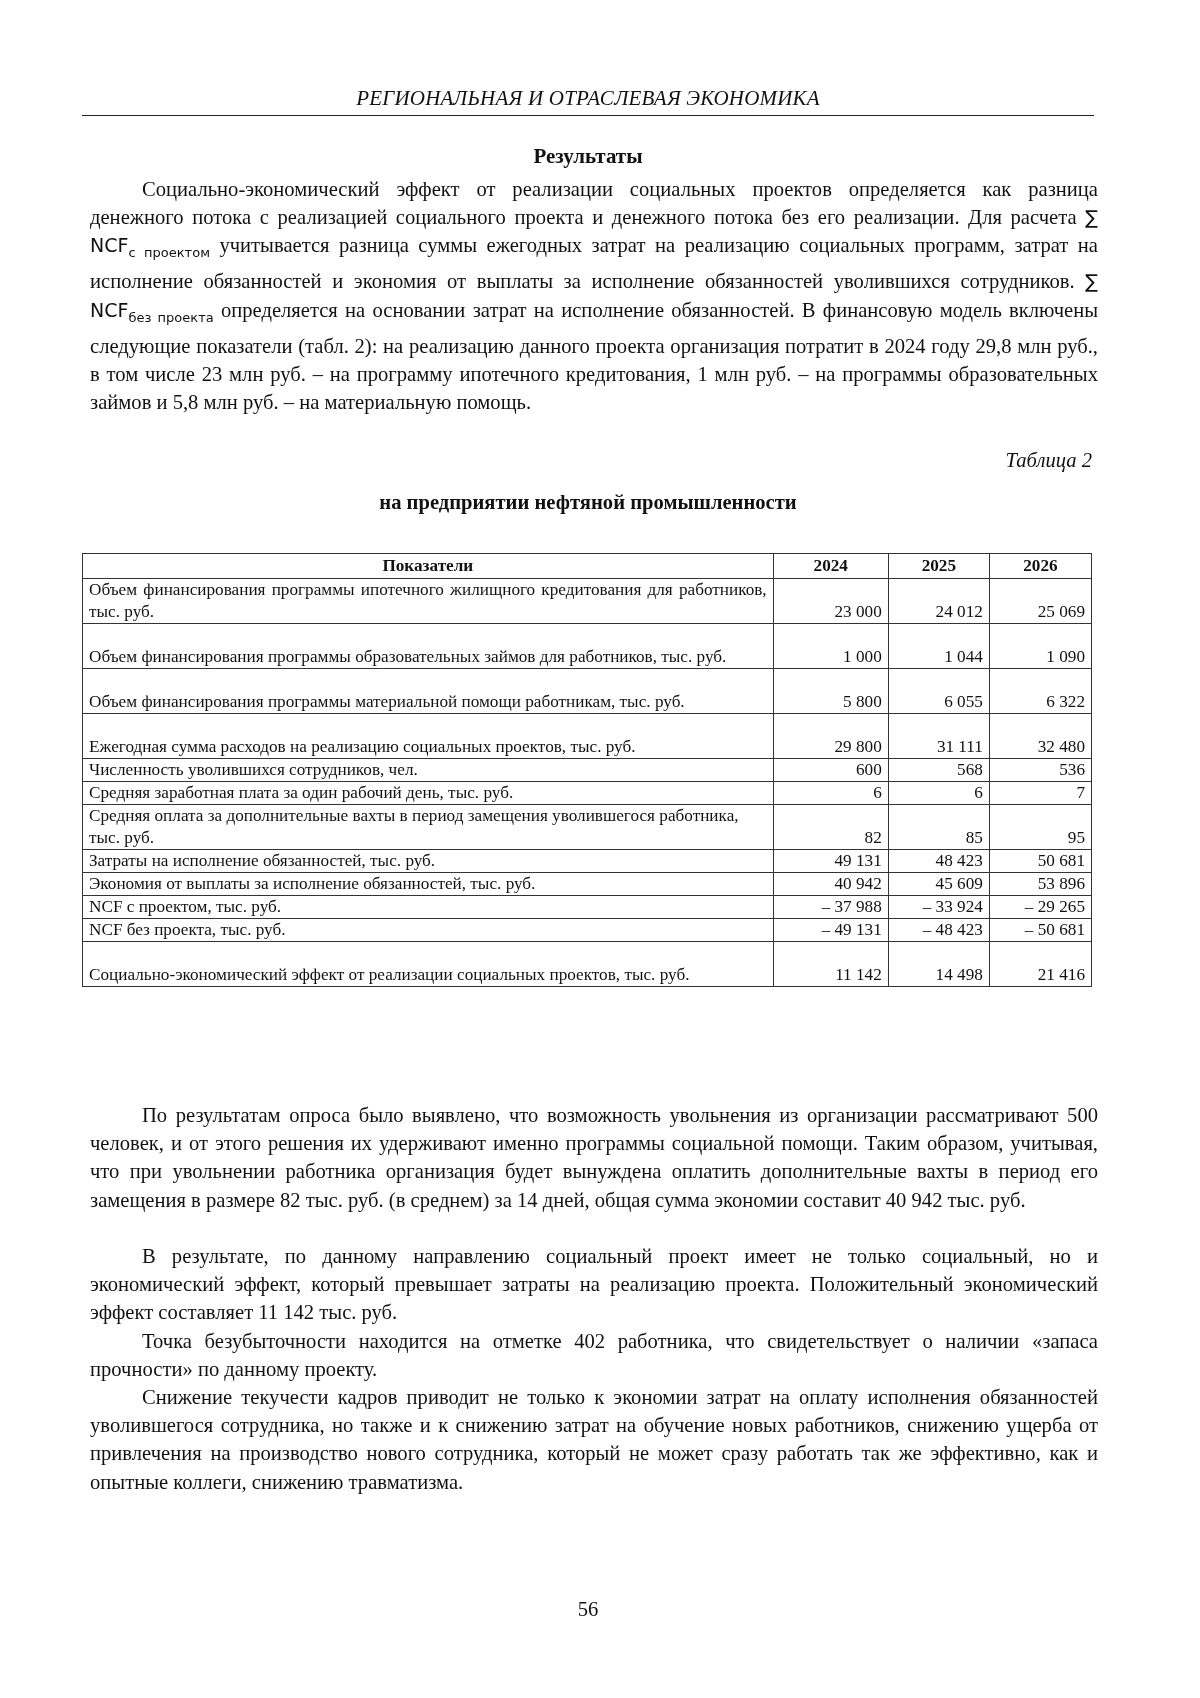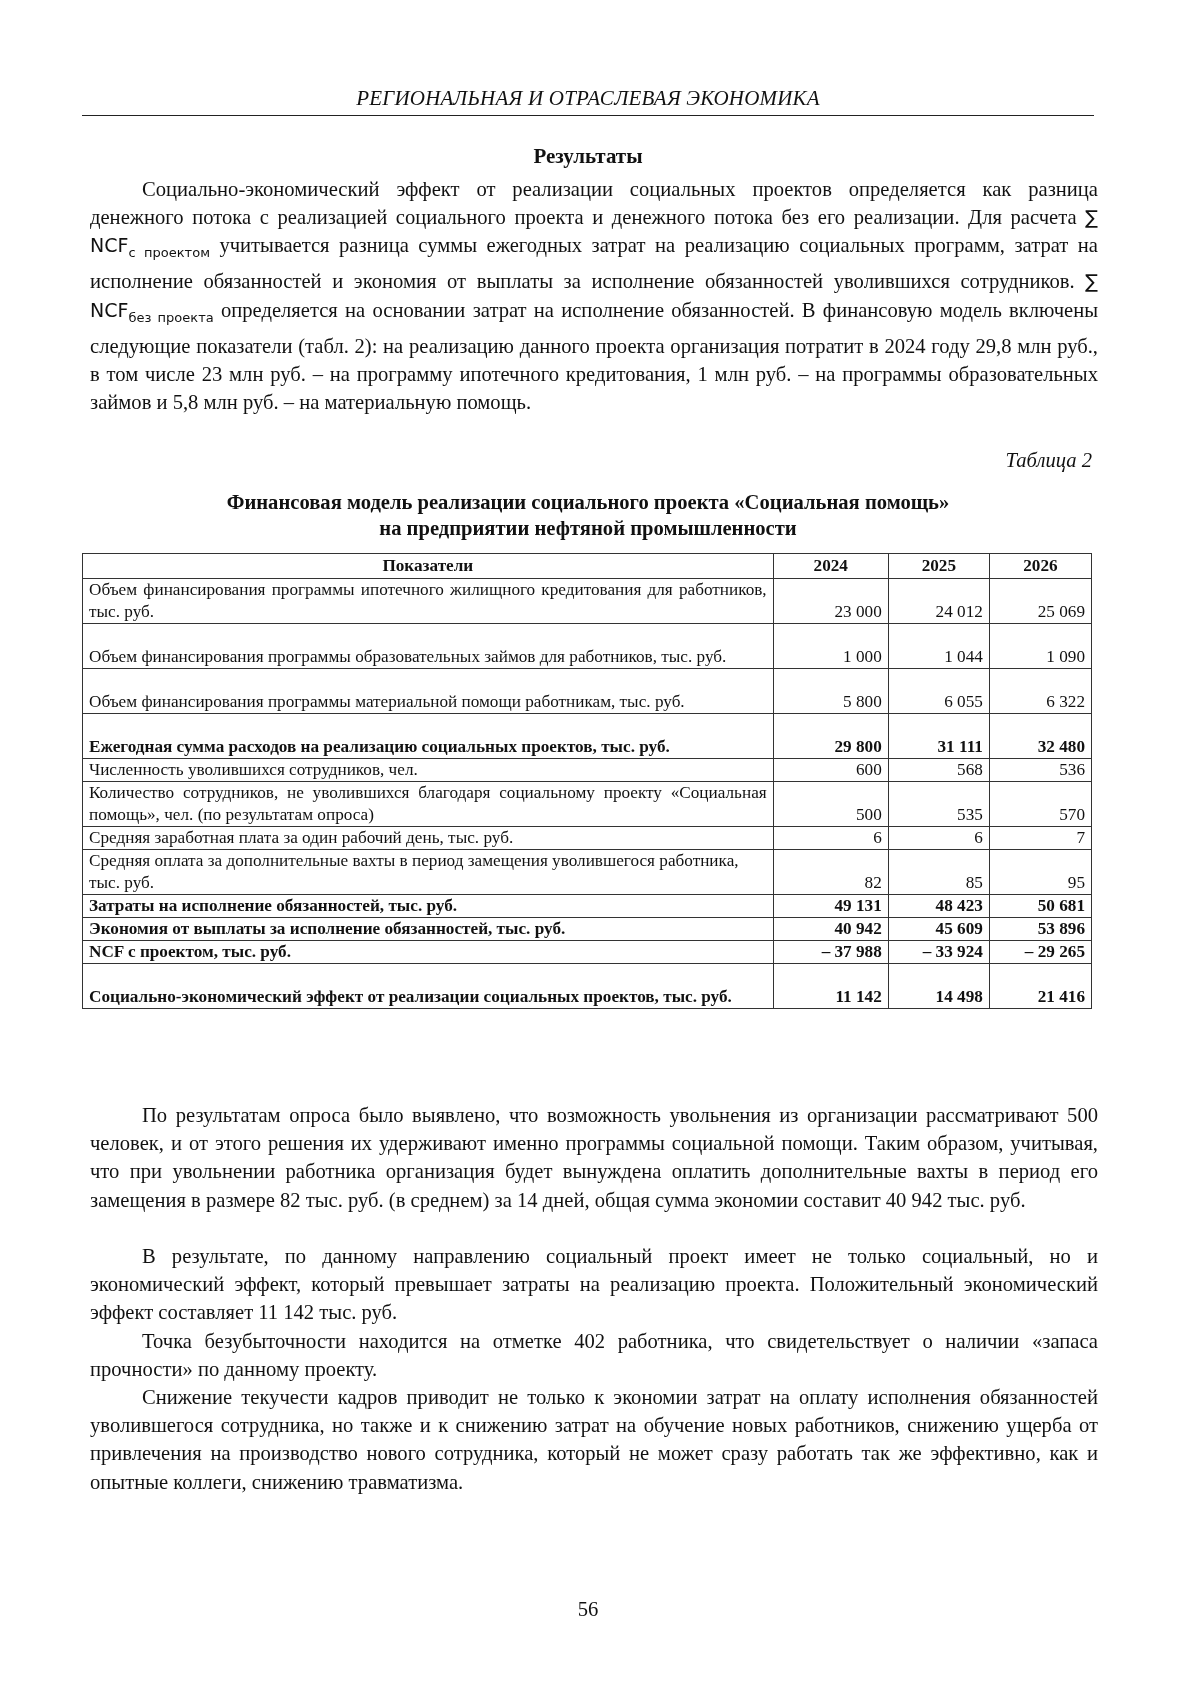--- a/index.html
+++ b/index.html
@@ -102,21 +102,21 @@
       text-align-last: left;
     }
     table.fin td.num {
       text-align: right;
       white-space: nowrap;
     }
     table.fin col.c0 { width: 690px; }
     table.fin col.c1 { width: 115px; }
     table.fin col.c2 { width: 101px; }
     table.fin col.c3 { width: 102px; }
-    table.fin tr.bold td { font-weight: bold; }
+    table.fin tr.bold td { font-weight: normal; }
     table.fin tr.two td { height: 44px; }
     table.fin tr.one td { height: 22px; }
     .page-number {
       position: absolute;
       top: 1592px;
       left: 0;
       width: 1008px;
       text-align: center;
       font-size: 20.6px;
       margin-top: 6px;
@@ -130,21 +130,20 @@
   <div class="running-head">РЕГИОНАЛЬНАЯ И ОТРАСЛЕВАЯ ЭКОНОМИКА</div>
   <div class="head-rule"></div>
 
   <div class="section-title">Результаты</div>
 
   <p class="para" style="top:169px;"><span class="indent"></span><span>Социально-экономический эффект от реализации социальных проектов определяется как разница денежного потока с реализацией социального проекта и денежного потока без его реализации. Для расчета </span><span class="math"><span>∑ NCF</span><sub>с проектом</sub></span><span> учитывается разница суммы ежегодных затрат на реализацию социальных программ, затрат на исполнение обязанностей и экономия от выплаты за исполнение обязанностей уволившихся сотрудников. </span><span class="math"><span>∑ NCF</span><sub>без проекта</sub></span><span> определяется на основании затрат на исполнение обязанностей. В финансовую модель включены следующие показатели (табл. 2): на реализацию данного проекта организация потратит в 2024 году 29,8 млн руб., в том числе 23 млн руб. – на программу ипотечного кредитования, 1 млн руб. – на программы образовательных займов и 5,8 млн руб. – на материальную помощь.</span></p>
 
   <div class="table-label">Таблица 2</div>
 
   <div class="table-title">
-    <div>Финансовая модель реализации социального проекта «Социальная помощь»</div>
     <div>на предприятии нефтяной промышленности</div>
   </div>
 
   <table class="fin">
     <colgroup>
       <col class="c0">
         <col class="c1">
         <col class="c2">
         <col class="c3">
     </colgroup>
@@ -180,26 +179,20 @@
         <td class="num">29 800</td>
         <td class="num">31 111</td>
         <td class="num">32 480</td>
       </tr>
       <tr class="one">
         <td class="label">Численность уволившихся сотрудников, чел.</td>
         <td class="num">600</td>
         <td class="num">568</td>
         <td class="num">536</td>
       </tr>
-      <tr class="two">
-        <td class="label">Количество сотрудников, не уволившихся благодаря социальному проекту «Социальная помощь», чел. (по результатам опроса)</td>
-        <td class="num">500</td>
-        <td class="num">535</td>
-        <td class="num">570</td>
-      </tr>
       <tr class="one">
         <td class="label">Средняя заработная плата за один рабочий день, тыс. руб.</td>
         <td class="num">6</td>
         <td class="num">6</td>
         <td class="num">7</td>
       </tr>
       <tr class="two">
         <td class="label" style="text-align:left;">Средняя оплата за дополнительные вахты в период замещения уволившегося работника, тыс. руб.</td>
         <td class="num">82</td>
         <td class="num">85</td>
@@ -216,20 +209,26 @@
         <td class="num">40 942</td>
         <td class="num">45 609</td>
         <td class="num">53 896</td>
       </tr>
       <tr class="one bold">
         <td class="label">NCF с проектом, тыс. руб.</td>
         <td class="num">– 37 988</td>
         <td class="num">– 33 924</td>
         <td class="num">– 29 265</td>
       </tr>
+      <tr class="one bold">
+        <td class="label">NCF без проекта, тыс. руб.</td>
+        <td class="num">– 49 131</td>
+        <td class="num">– 48 423</td>
+        <td class="num">– 50 681</td>
+      </tr>
       <tr class="two bold">
         <td class="label" style="text-align:left;">Социально-экономический эффект от реализации социальных проектов, тыс. руб.</td>
         <td class="num">11 142</td>
         <td class="num">14 498</td>
         <td class="num">21 416</td>
       </tr>
     </tbody>
   </table>
 
   <p class="para" style="top:1095px;"><span class="indent"></span><span>По результатам опроса было выявлено, что возможность увольнения из организации рассматривают 500 человек, и от этого решения их удерживают именно программы социальной помощи. Таким образом, учитывая, что при увольнении работника организация будет вынуждена оплатить дополнительные вахты в период его замещения в размере 82 тыс. руб. (в среднем) за 14 дней, общая сумма экономии составит 40 942 тыс. руб.</span></p>

